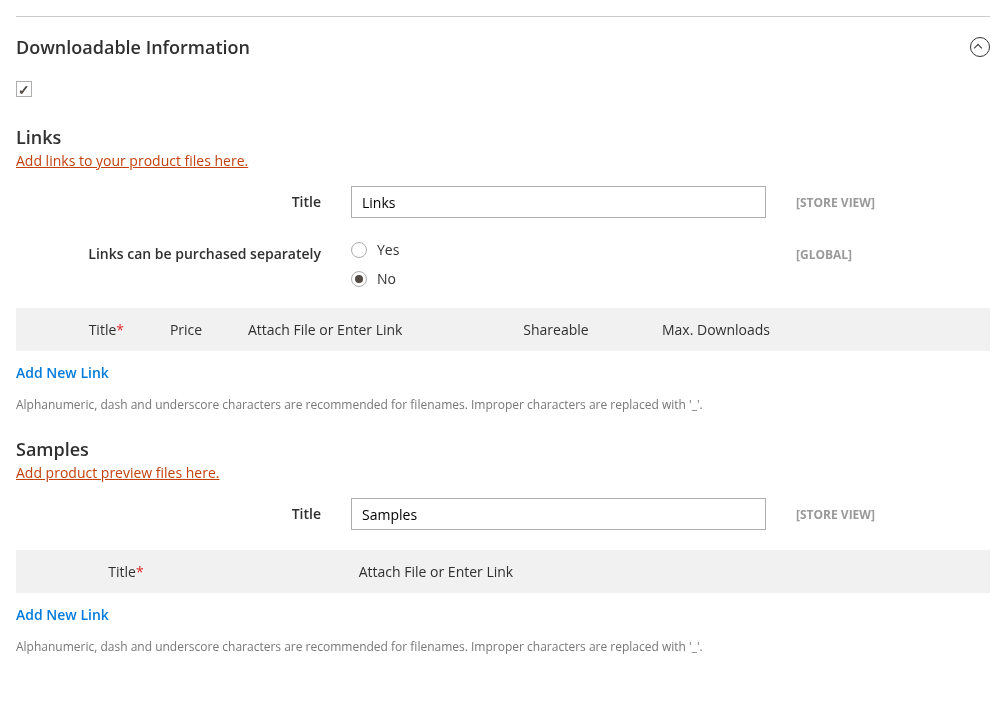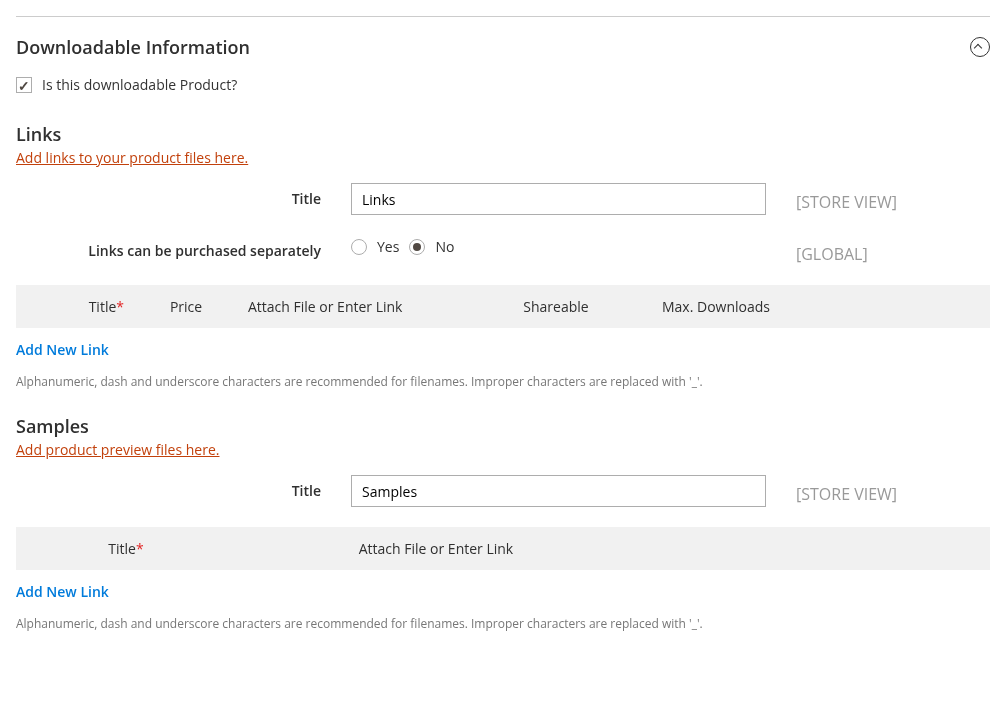--- a/index.html
+++ b/index.html
@@ -12,21 +12,21 @@
     background: #fff;
   }
   .top-border {
     border-top: 1px solid #ccc;
     margin-bottom: 18px;
   }
   .section-header {
     display: flex;
     justify-content: space-between;
     align-items: center;
-    margin-bottom: 16px;
+    margin-bottom: 22px;
     text-align: center;
   }
   .section-title {
     font-size: 18px;
     font-weight: 600;
     color: #303030;
   }
   .toggle-icon {
     width: 20px;
     height: 20px;
@@ -92,36 +92,37 @@
     padding-right: 30px;
     font-weight: 600;
     color: #303030;
     padding-top: 6px;
   }
   .field-input-col {
     width: 415px;
   }
   .field-scope-col {
     padding-left: 30px;
-    font-size: 16px;
+    font-size: 12px;
     color: #999;
     padding-top: 8px;
+    font-weight: bold;
   }
   input[type="text"] {
     width: 100%;
     height: 32px;
     border: 1px solid #adadad;
     padding: 0 10px;
     font-size: 14px;
     font-family: inherit;
     background: #fff;
   }
   .radio-group {
     display: flex;
-    flex-direction: row;
+    flex-direction: column;
     gap: 10px;
     padding-top: 2px;
   }
   .radio-item {
     display: flex;
     align-items: center;
     gap: 10px;
     cursor: pointer;
   }
   .radio {
@@ -182,21 +183,20 @@
 
 <div class="top-border"></div>
 
 <div class="section-header">
   <div class="section-title">Downloadable Information</div>
   <div class="toggle-icon"></div>
 </div>
 
 <div class="checkbox-row">
   <div class="cb checked"></div>
-  <span>Is this downloadable Product?</span>
 </div>
 
 
 <div class="sub-title">Links</div>
 <div class="sub-desc">Add links to your product files here.</div>
 
 <div class="field-row">
   <div class="field-label-col">Title</div>
   <div class="field-input-col">
     <input type="text" value="Links" style="">

